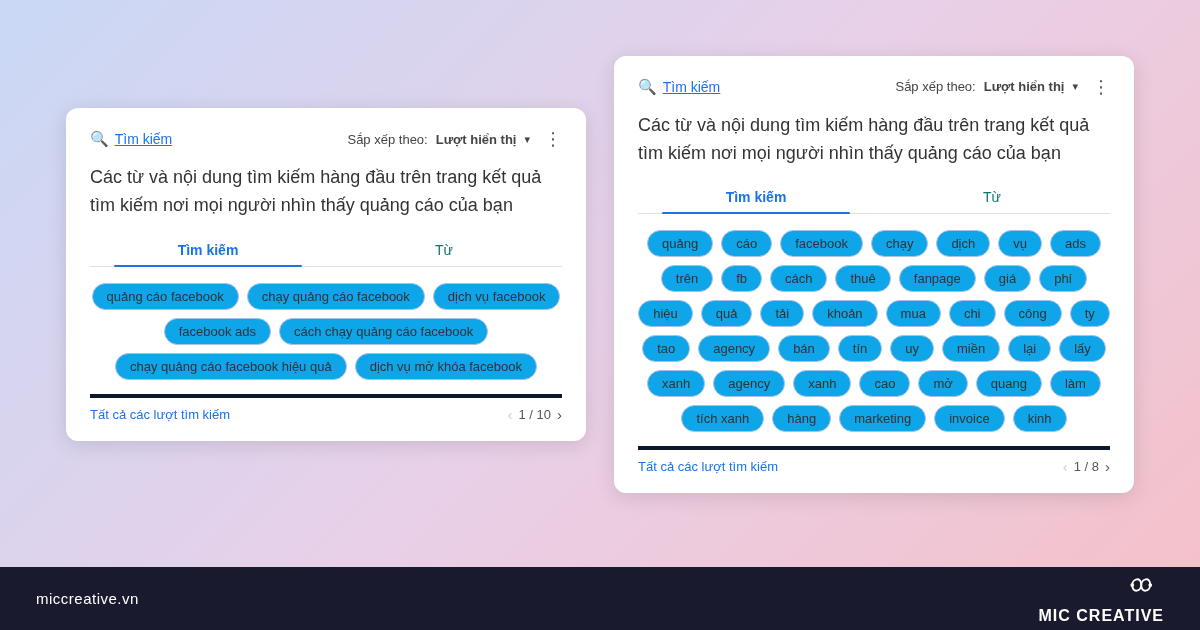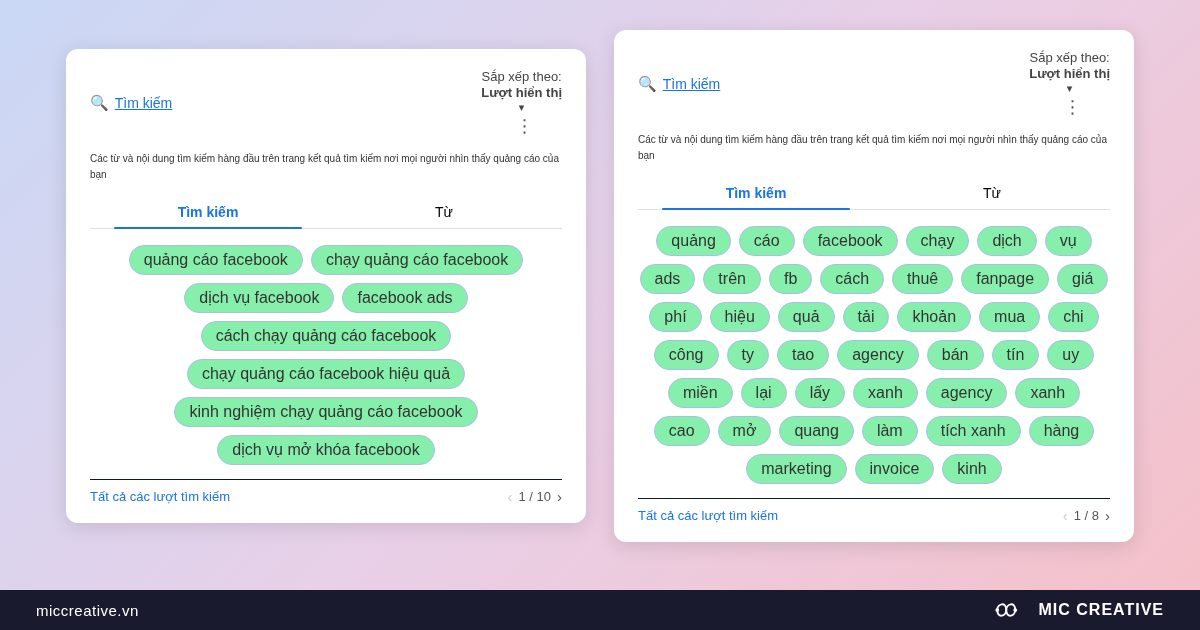--- a/index.html
+++ b/index.html
@@ -52,22 +52,21 @@
     .search-label {
       font-size: 14px;
       color: #1a73e8;
       text-decoration: underline;
       cursor: pointer;
     }
 
     .sort-area {
       display: flex;
       align-items: center;
-      gap: 1px;
-      flex-direction: column;
+      gap: 8px;
     }
 
     .sort-label {
       font-size: 13px;
       color: #444;
     }
 
     .sort-value {
       font-size: 13px;
       color: #444;
@@ -80,35 +79,35 @@
     }
 
     .more-icon {
       font-size: 18px;
       color: #555;
       cursor: pointer;
       margin-left: 6px;
     }
 
     .description {
-      font-size: 10px;
+      font-size: 18px;
       color: #333;
       line-height: 1.55;
       margin-bottom: 16px;
     }
 
     .tab-header {
       display: flex;
       border-bottom: 1px solid #e0e0e0;
       margin-bottom: 16px;
     }
 
     .tab {
       font-size: 14px;
-      color: #000000;
+      color: #0f766e;
       padding: 6px 20px 8px;
       cursor: pointer;
       position: relative;
       flex: 1;
       text-align: center;
     }
 
     .tab.active {
       color: #1a73e8;
       font-weight: 600;
@@ -130,34 +129,34 @@
       flex-wrap: wrap;
       gap: 8px;
       justify-content: center;
       margin-bottom: 14px;
     }
 
     .tag {
       border: 1.5px solid #aabfe8;
       border-radius: 20px;
       padding: 5px 14px;
-      font-size: 16px;
+      font-size: 13px;
       color: #333;
       cursor: pointer;
-      background: #86efac;
+      background: #0ea5e9;
       white-space: nowrap;
     }
 
     .card-footer {
       display: flex;
       align-items: center;
       justify-content: space-between;
       margin-top: 4px;
       padding-top: 8px;
-      border-top: 1px solid #0f172a;
+      border-top: 4px solid #0f172a;
     }
 
     .all-link {
       font-size: 13px;
       color: #1a73e8;
       cursor: pointer;
       text-decoration: none;
     }
 
     .pagination {
@@ -175,38 +174,39 @@
     }
 
     .pag-arrow.disabled {
       color: #ccc;
       cursor: default;
     }
 
     
     .bottom-bar {
       background: #1a1a2e;
-      height: 72px;
+      height: 63px;
       display: flex;
       align-items: center;
       justify-content: space-between;
       padding: 0 36px;
       margin-top: 28px;
     }
 
     .brand-url {
       font-size: 15px;
       color: #fff;
       letter-spacing: 0.5px;
     }
 
     .brand-logo {
       display: flex;
-      align-items: center;
+      align-items: flex-end;
       gap: 10px;
+      flex-direction: column;
     }
 
     .brand-logo-icon {
       width: 38px;
       height: 24px;
     }
 
     .brand-name {
       font-size: 16px;
       color: #fff;
@@ -241,21 +241,20 @@
       <div class="tab">Từ</div>
     </div>
 
     <div class="tags-container" id="tags1">
         <span class="tag">quảng cáo facebook</span>
         <span class="tag">chạy quảng cáo facebook</span>
         <span class="tag">dịch vụ facebook</span>
         <span class="tag">facebook ads</span>
         <span class="tag">cách chạy quảng cáo facebook</span>
         <span class="tag">chạy quảng cáo facebook hiệu quả</span>
-        <span class="tag">kinh nghiệm chạy quảng cáo facebook</span>
         <span class="tag">dịch vụ mở khóa facebook</span>
       </div>
 
     <div class="card-footer">
       <a class="all-link">Tất cả các lượt tìm kiếm</a>
       <div class="pagination">
         <span class="pag-arrow disabled">‹</span>
         <span>1 / 10</span>
         <span class="pag-arrow">›</span>
       </div>

